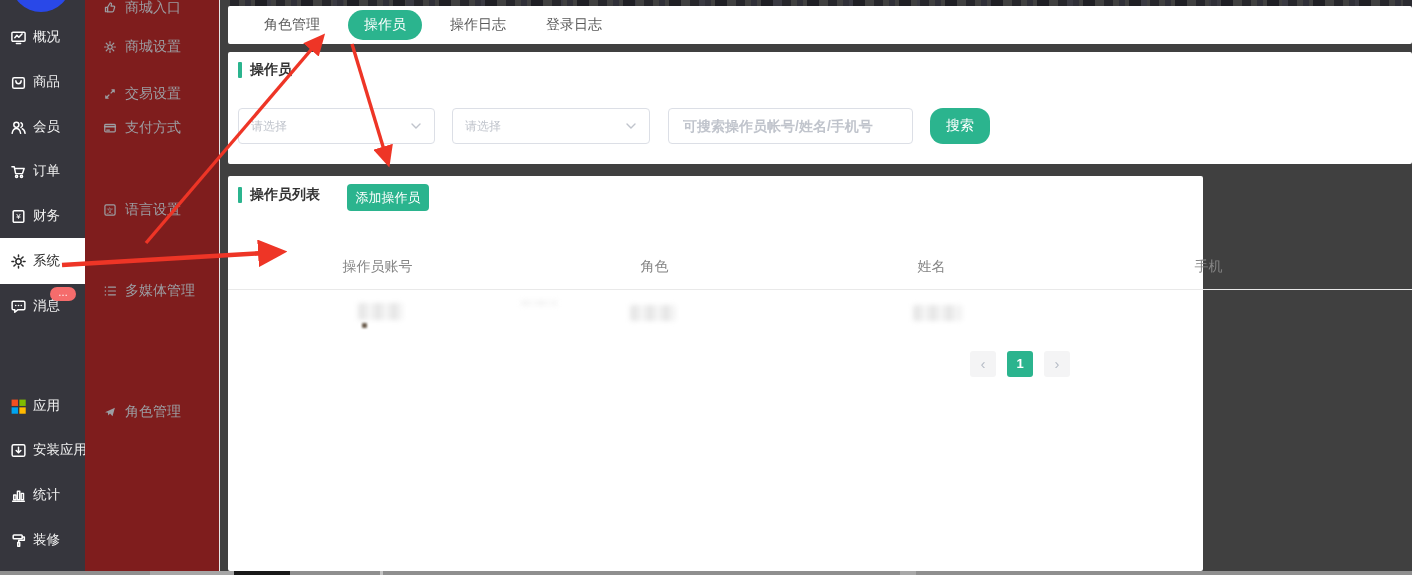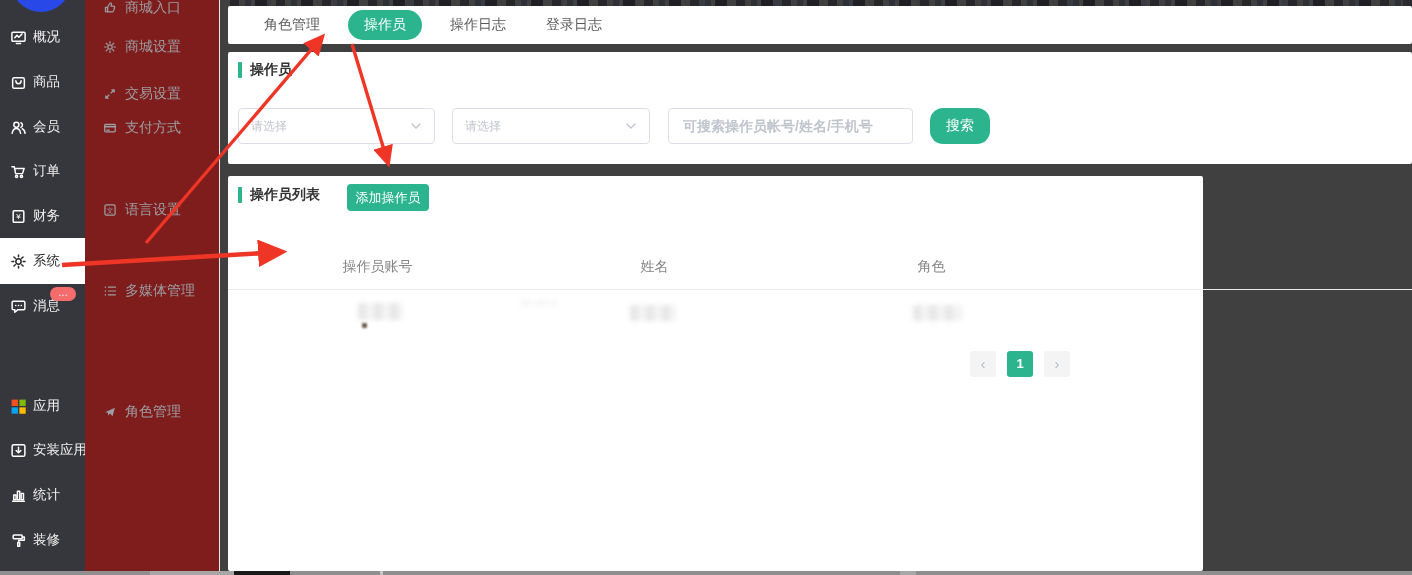--- a/index.html
+++ b/index.html
@@ -336,22 +336,23 @@
 
     <div class="panel list-panel">
       <div class="sec-title" style="left:10px; top:10px;">
         <span class="sec-bar"></span>
         <span class="sec-text">操作员列表</span>
       </div>
       <button class="btn-green" style="left:119px; top:8px; width:82px; height:27px; font-size:13px;">添加操作员</button>
 
       <div class="thead">
         <div class="th">操作员账号</div>
+        <div class="th">角色</div>
         <div class="th">姓名</div>
-        <div class="th">角色</div>
+        <div class="th">手机</div>
       </div>
       <div class="tdivider"></div>
 
       <div>
         <div class="blurb faint" style="left:293px; top:124px; width:36px; height:6px;"></div>
         <div class="blurb" style="left:130px; top:127px; width:45px; height:17px;"></div>
         <div class="tick" style="left:134px; top:147px;"></div>
         <div class="blurb" style="left:402px; top:129px; width:46px; height:16px;"></div>
         <div class="blurb" style="left:685px; top:129px; width:49px; height:16px;"></div>
       </div>

